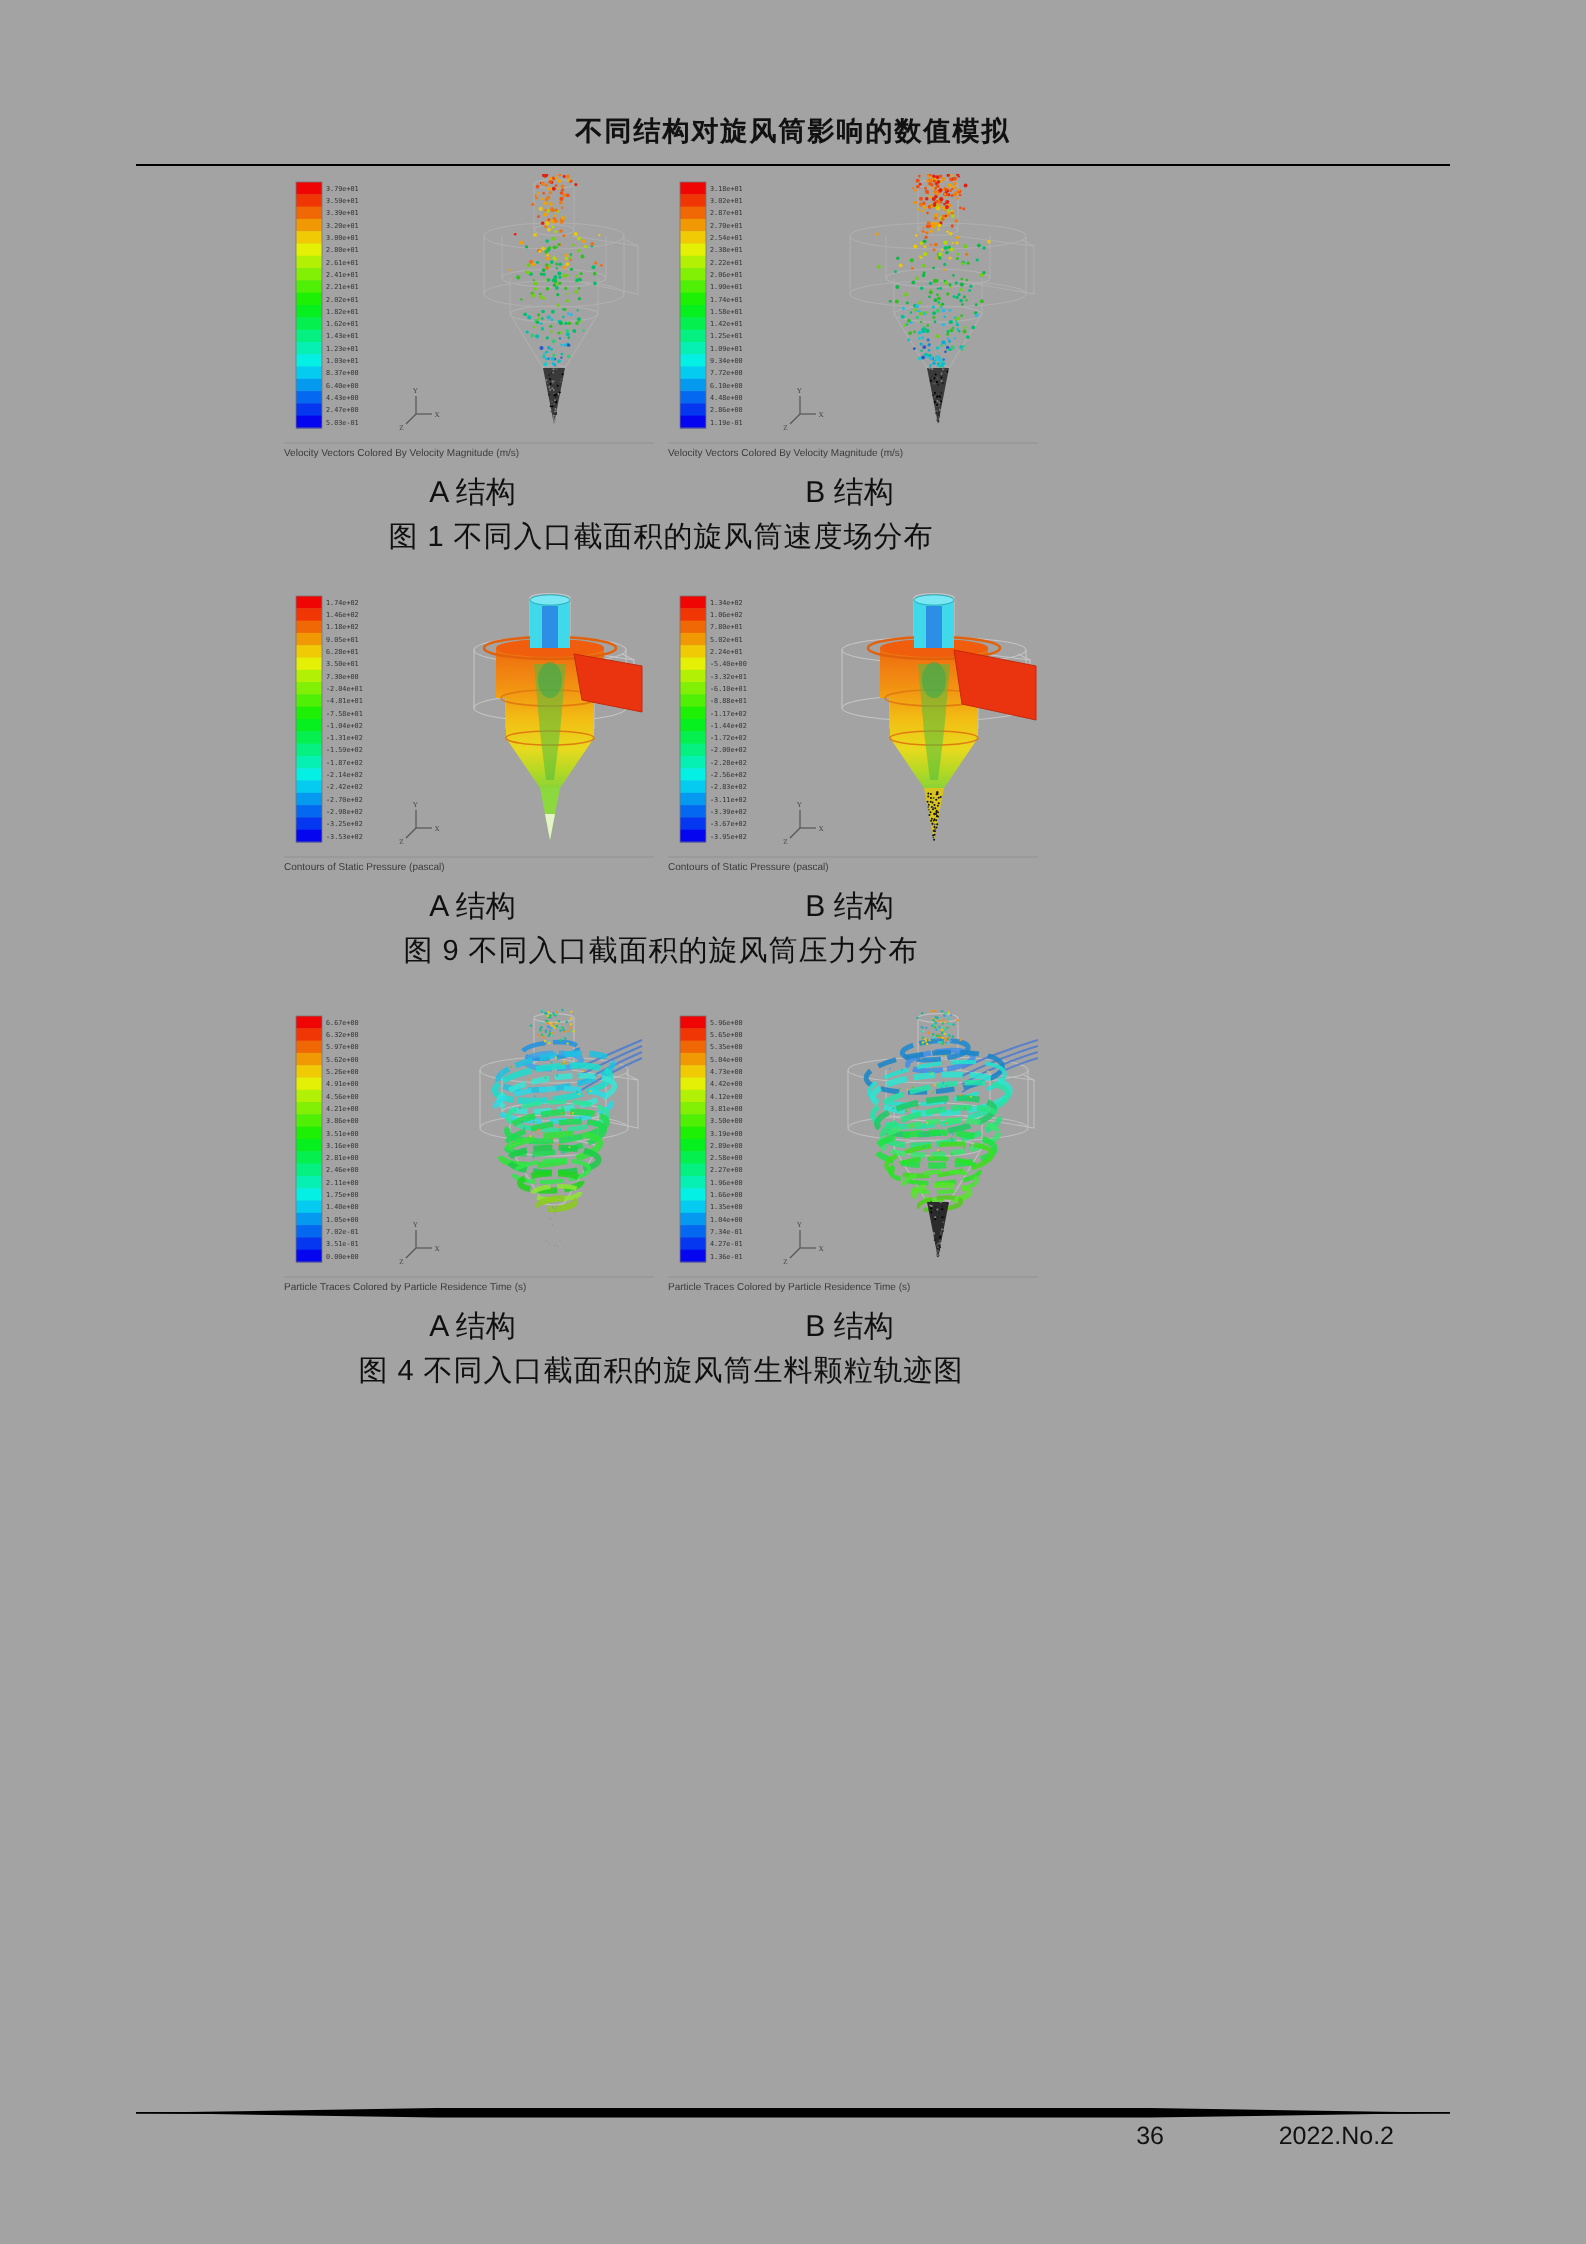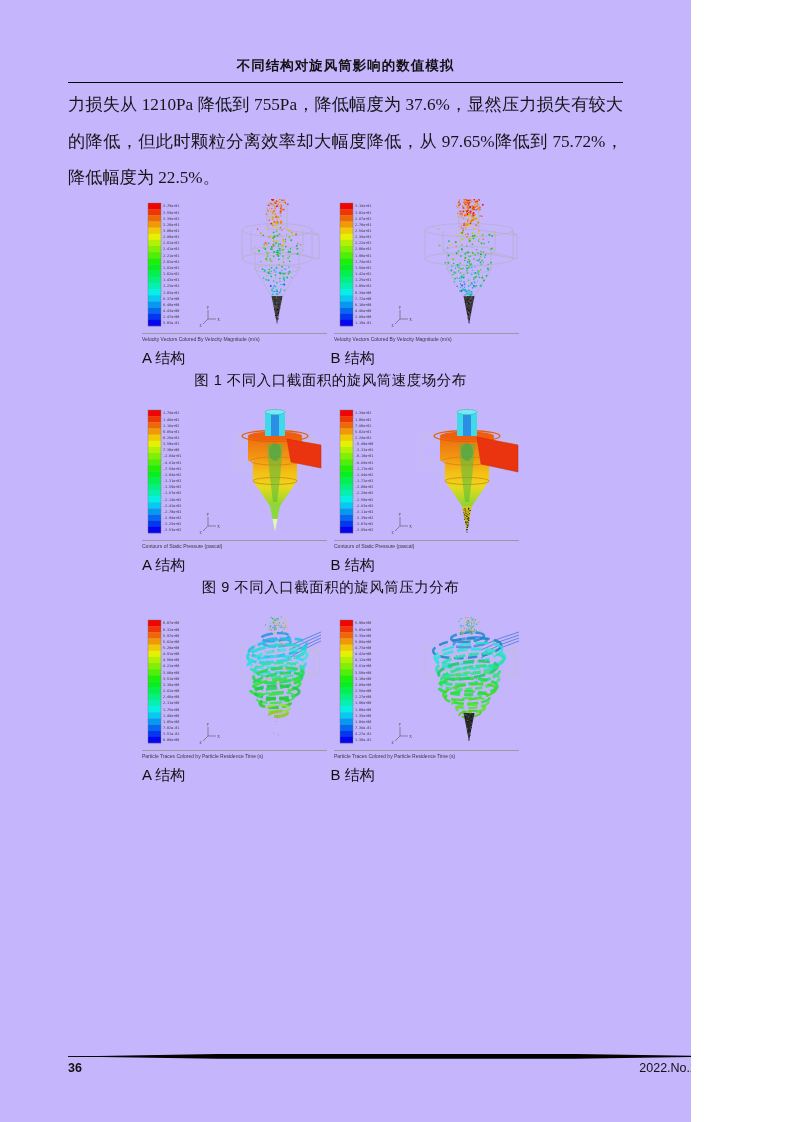--- a/index.html
+++ b/index.html
@@ -1,55 +1,54 @@
 <!DOCTYPE html>
 <html><head>
 <meta charset="utf-8">
 <style>
   html,body{margin:0;padding:0;background:#ffffff;}
-  .page{position:relative;width:691px;height:1122px;background:#c4b5fd;overflow:hidden;
+  .page{position:relative;width:793px;height:1122px;background:#a3a3a3;overflow:hidden;
         font-family:"Liberation Serif","DejaVu Serif",serif;color:#141414;}
   .header{padding-top:57px;text-align:center;font-size:13.5px;font-weight:600;
           font-family:"Liberation Sans","DejaVu Sans",sans-serif;letter-spacing:1px;color:#111;}
   .header-rule{margin:7px 68px 0 68px;border-top:1.6px solid #000;height:0;}
   .content{margin:4px 68px 0 68px;}
   .content p{margin:0;font-size:17.2px;line-height:36.6px;text-align:justify;color:#151515;}
   .content p.indent{text-indent:2em;}
   .figures{margin-top:2px;}
   .figure{width:377px;margin-left:142px;}
   .fig2{margin-bottom:16px;} .fig3{margin-bottom:19px;}
   .panels{display:flex;gap:7px;}
   .panel{width:185px;}
   svg.cfd{display:block;width:185px;height:132px;}
   .panel-sep{height:1px;background:#9a9a9a;margin:2px 0 2px 0;}
   .panel-legend{font-size:5px;color:#3a3a3a;font-family:"Liberation Sans","DejaVu Sans",sans-serif;
                 white-space:nowrap;overflow:hidden;}
   .struct-labels{display:flex;margin-top:7px;font-size:15px;font-weight:500;
                  font-family:"Liberation Sans","DejaVu Sans",sans-serif;color:#101010;}
-  .struct-labels span{flex:1;}
+  .struct-labels span{flex:1;text-align:center;}
   .fig-caption{text-align:center;margin-top:3px;font-size:14.5px;font-weight:500;letter-spacing:.5px;
                font-family:"Liberation Sans","DejaVu Sans",sans-serif;color:#101010;}
   .footer{position:absolute;left:0;top:1050px;width:793px;
           font-family:"Liberation Sans","DejaVu Sans",sans-serif;}
   .footer-rule{position:absolute;left:68px;top:3px;width:657px;height:7px;}
-  .page-number{position:absolute;left:68px;top:11px;width:514px;text-align:left;font-size:12.5px;color:#111;font-weight:bold;}
+  .page-number{position:absolute;left:68px;top:11px;width:514px;text-align:right;font-size:12.5px;color:#111;}
   .issue-number{position:absolute;right:96px;top:11px;font-size:12.5px;color:#111;}
 </style>
 </head>
 <body>
 
 <div class="page">
 
   <div class="header">
     <div>不同结构对旋风筒影响的数值模拟</div>
   </div>
   <div class="header-rule"></div>
 
   <div class="content">
-    <p>力损失从 1210Pa 降低到 755Pa，降低幅度为 37.6%，显然压力损失有较大的降低，但此时颗粒分离效率却大幅度降低，从 97.65%降低到 75.72%，降低幅度为 22.5%。</p>
   </div>
 
   <div class="figures">
 
     <div class="figure fig2">
       <div class="panels">
         <div class="panel">
           <svg class="cfd" viewBox="0 0 185 132">
               <rect x="6" y="4" width="13" height="6.3500000000000005" fill="hsl(0,96%,48%)"></rect>
               <text x="21" y="8.4" font-size="3.4" font-family="&quot;DejaVu Sans Mono&quot;,monospace" fill="#333">3.79e+01</text>
@@ -1681,20 +1680,21 @@
               <text x="57.6" y="128" font-size="3.6" fill="#444">Z</text>
             </svg>
           <div class="panel-sep"></div>
           <div class="panel-legend">Particle Traces Colored by Particle Residence Time (s)</div>
         </div>
       </div>
       <div class="struct-labels">
         <span>A 结构</span>
         <span>B 结构</span>
       </div>
+      <div class="fig-caption">图 4 不同入口截面积的旋风筒生料颗粒轨迹图</div>
     </div>
 
   </div>
 
   <div class="footer">
     <svg class="footer-rule" viewBox="0 0 657 7">
       <rect x="0" y="3" width="657" height="0.9" fill="#000"></rect>
       <polygon points="0,3.4 150,1 507,1 657,3.4 507,5.8 150,5.8" fill="#000"></polygon>
     </svg>
     <div class="page-number">36</div>

